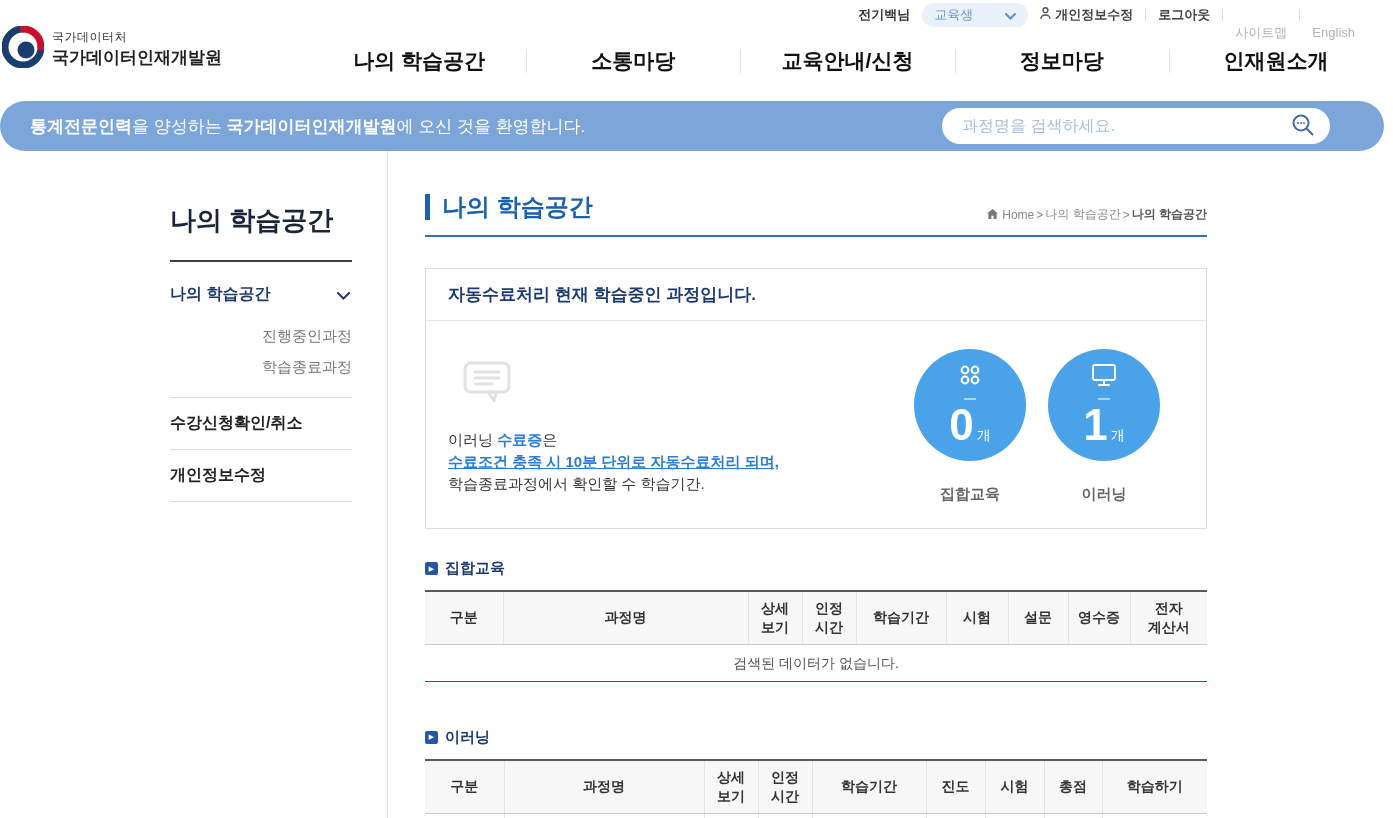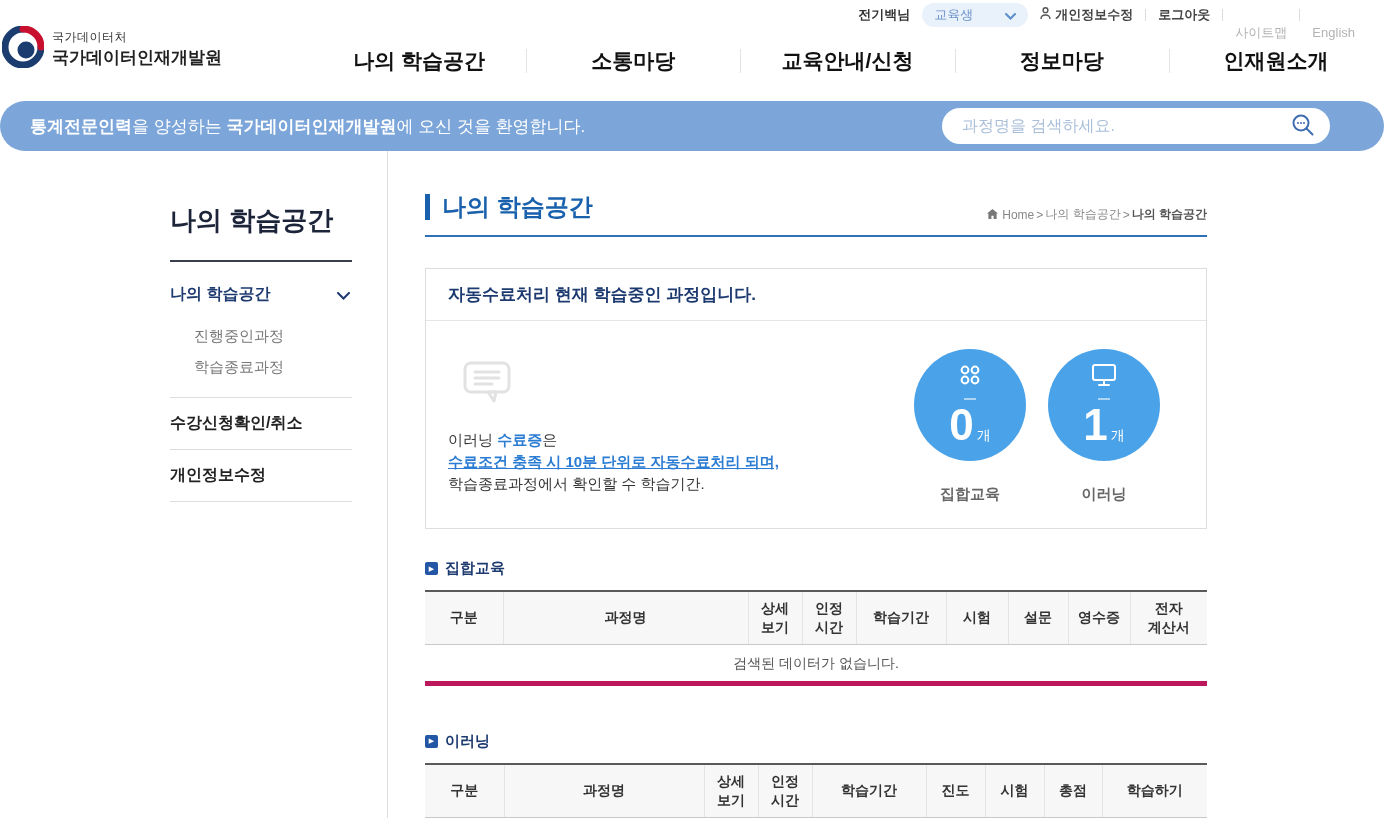--- a/index.html
+++ b/index.html
@@ -42,21 +42,21 @@
   .search-btn { background:none; border:none; cursor:pointer; display:flex; align-items:center; }
 
   
   .page { display:flex; margin-left:170px; height:673px; }
   .sidebar { width:218px; border-right:1px solid #ddd; padding-top:52px; }
   .sidebar-inner { width:182px; }
   .sidebar-title { font-size:26px; font-weight:bold; color:#1c2439;
     padding-bottom:22px; border-bottom:2px solid #3a3f4c; }
   .side-group { display:flex; justify-content:space-between; align-items:center;
     padding:22px 2px 14px 0; color:#1d3a70; font-weight:bold; font-size:16px; cursor:pointer; }
-  .side-sub { padding:2px 0 14px 24px; }
+  .side-sub { padding:2px 0 14px 24px;text-align:right; }
   .side-sub div { font-size:15px; color:#777; padding:6px 0; cursor:pointer; }
   .side-item { border-top:1px solid #ddd; padding:15px 0; font-size:16px;
     font-weight:bold; color:#222; cursor:pointer; }
   .side-end { border-top:1px solid #ddd; }
 
   
   .main { flex:1; padding:40px 16px 0 37px; max-width:835px; }
   .title-row { display:flex; justify-content:space-between; align-items:flex-end;
     border-bottom:2px solid #2f71b8; padding-bottom:12px; }
   .page-title { display:flex; align-items:center; gap:12px; }
@@ -91,21 +91,21 @@
   .section { margin-top:30px; }
   .section-title { display:flex; align-items:center; gap:7px; font-size:15px;
     font-weight:bold; color:#1d3a70; margin-bottom:12px; }
   .arrow-chip { width:13px; height:13px; background:#2456a6; border-radius:2px;
     color:#fff; font-size:7px; display:flex; align-items:center; justify-content:center; }
   table { width:100%; border-collapse:collapse; table-layout:fixed; }
   thead th { background:#f7f7f7; border-top:2px solid #5a5a5a; border-bottom:1px solid #c9c9c9;
     font-size:14px; font-weight:bold; color:#333; padding:7px 2px; line-height:1.35;
     white-space:pre-line; }
   thead th + th, tbody td + td { border-left:1px solid #e4e4e4; }
-  tbody td { border-bottom:5px solid #be185d; text-align:center; font-size:14px;
+  tbody td { border-bottom:1px solid #be185d; text-align:center; font-size:14px;
     color:#555; padding:10px 6px; line-height:1.3; }
   td.course-name { text-align:left; padding-left:14px; color:#444; }
   td.empty-cell { padding:9px 0; color:#555; }
 </style>
 </head>
 <body>
 
 <div class="screen">
 
   <div class="utilbar">

